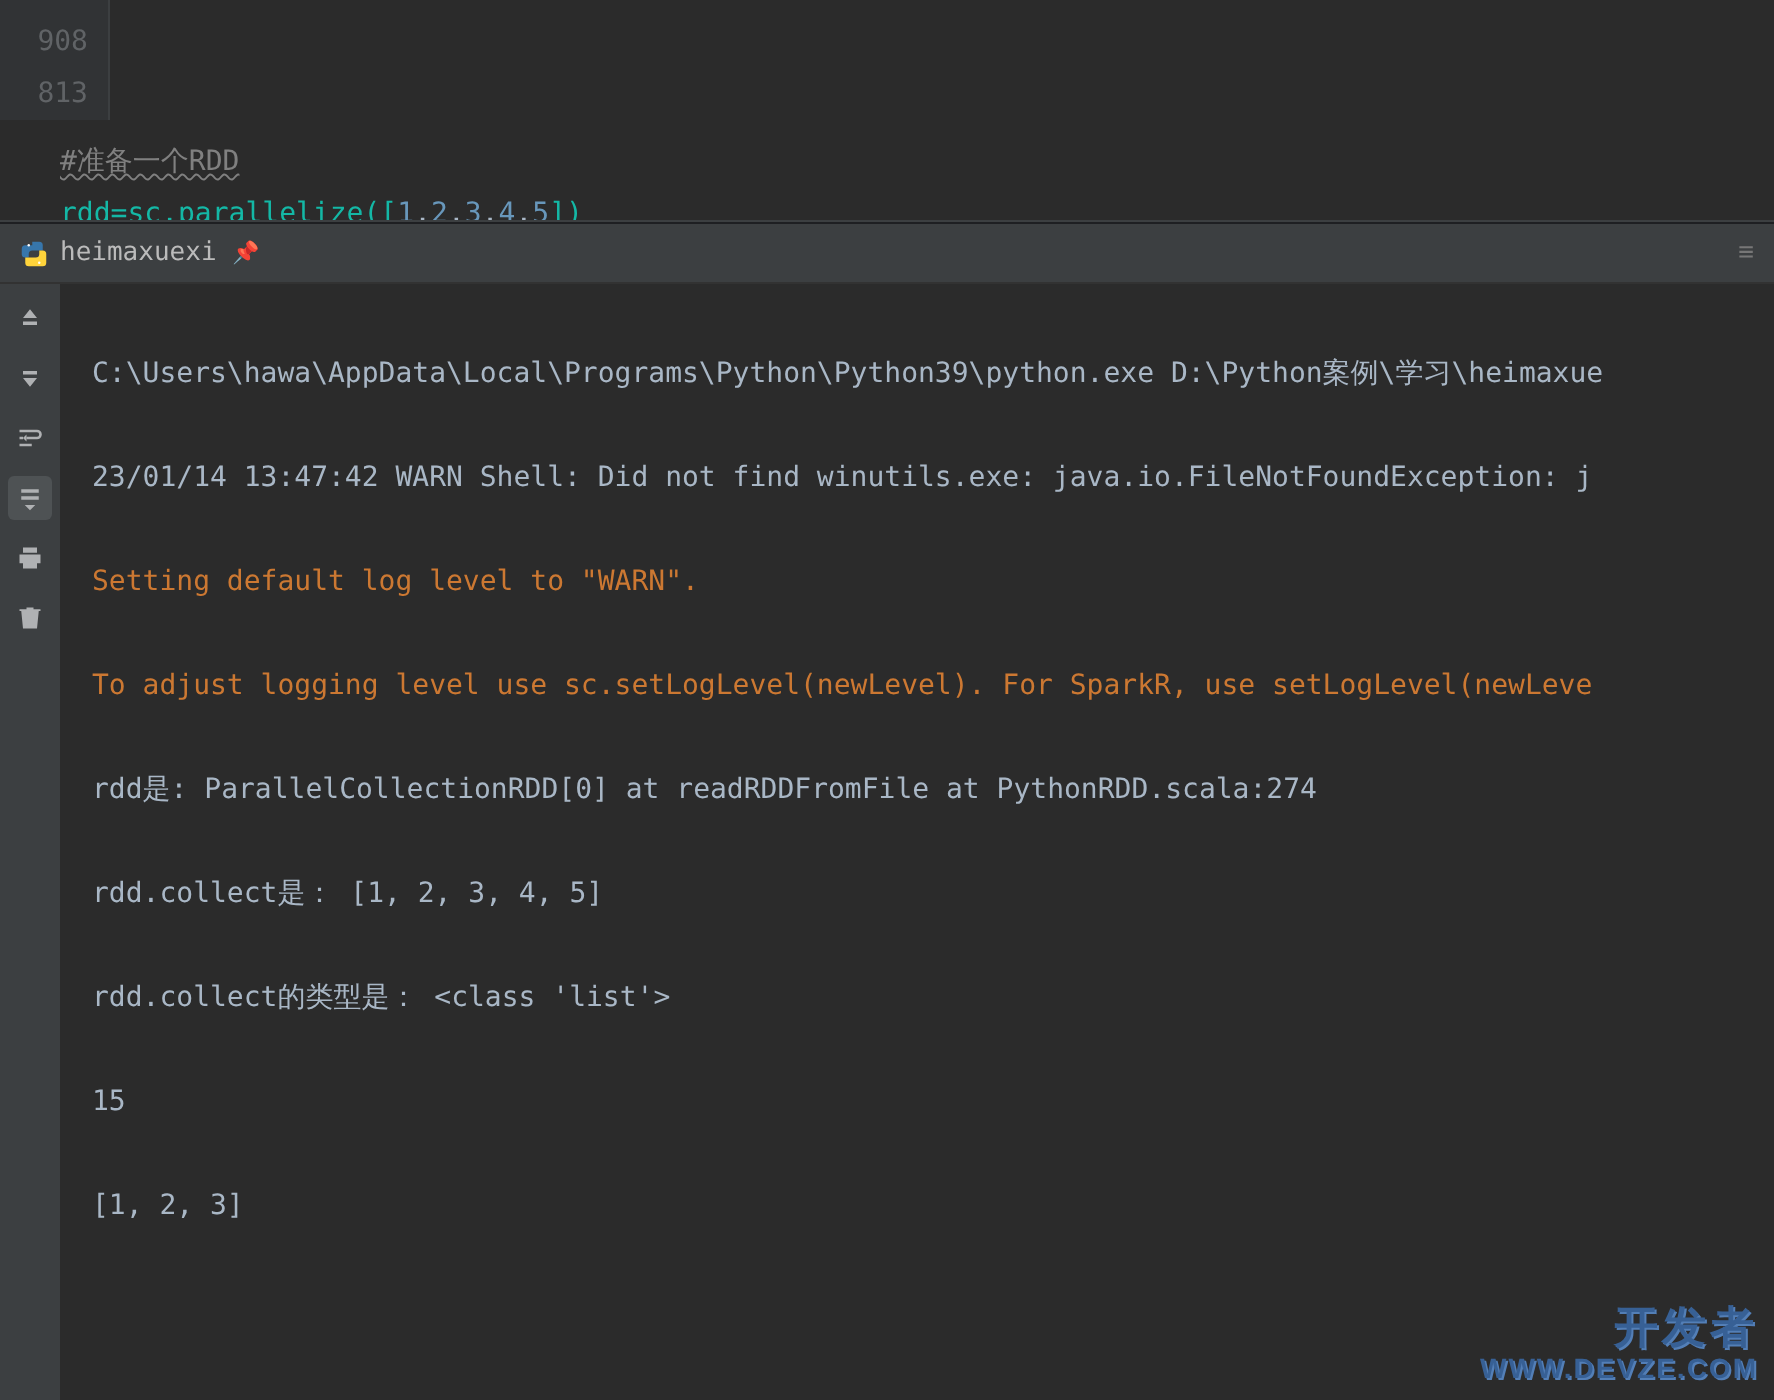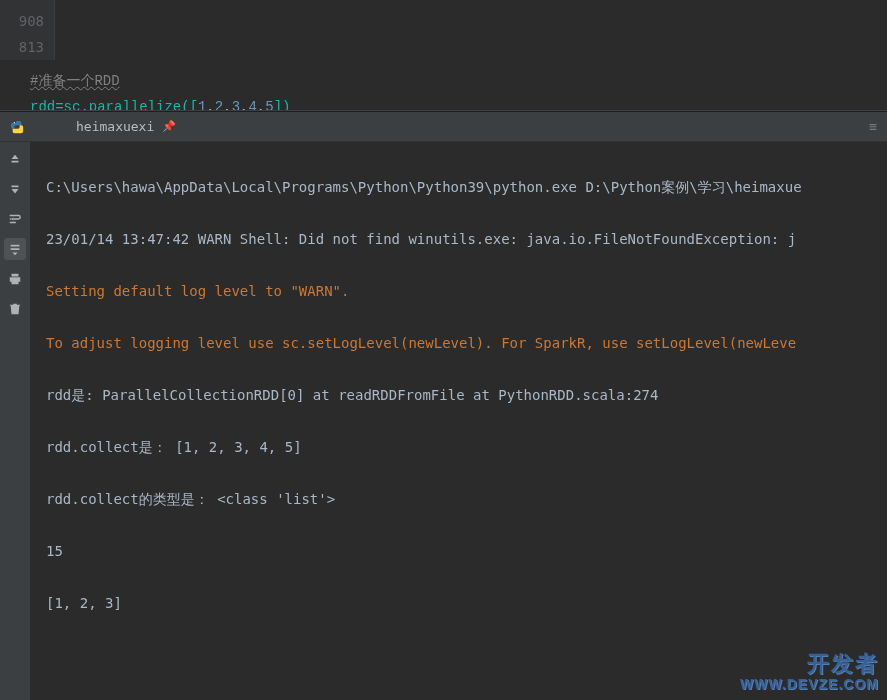--- a/index.html
+++ b/index.html
@@ -37,21 +37,20 @@
       border-right: 1px solid #3c3f41;
     }
     .gutter .ln {
       height: 26px;
       line-height: 26px;
     }
     .code-area {
       flex: 1;
       padding: 8px 12px 0 30px;
       position: relative;
-      font-family: Liberation Mono, monospace;
     }
     .code-line {
       height: 26px;
       line-height: 26px;
       white-space: pre;
     }
     .c-comment { color: #808080; }
     .c-num { color: #6897bb; }
     .c-op { color: #a9b7c6; }
     .c-ident { color: #14b8a6; }
@@ -89,21 +88,21 @@
       align-items: center;
       padding: 0 10px;
       border-bottom: 1px solid #323232;
       position: relative;
     }
     .py-icon {
       width: 14px;
       height: 14px;
       margin-right: 6px;
     }
-    .run-tab-label { color: #bbbbbb; font-size: 13px; margin-left: 46px; }
+    .run-tab-label { color: #bbbbbb; font-size: 13px; }
     .pin-icon {
       margin-left: 8px;
       color: #888;
       font-size: 11px;
     }
     .header-right {
       margin-left: auto;
       color: #777;
       font-size: 13px;
     }

